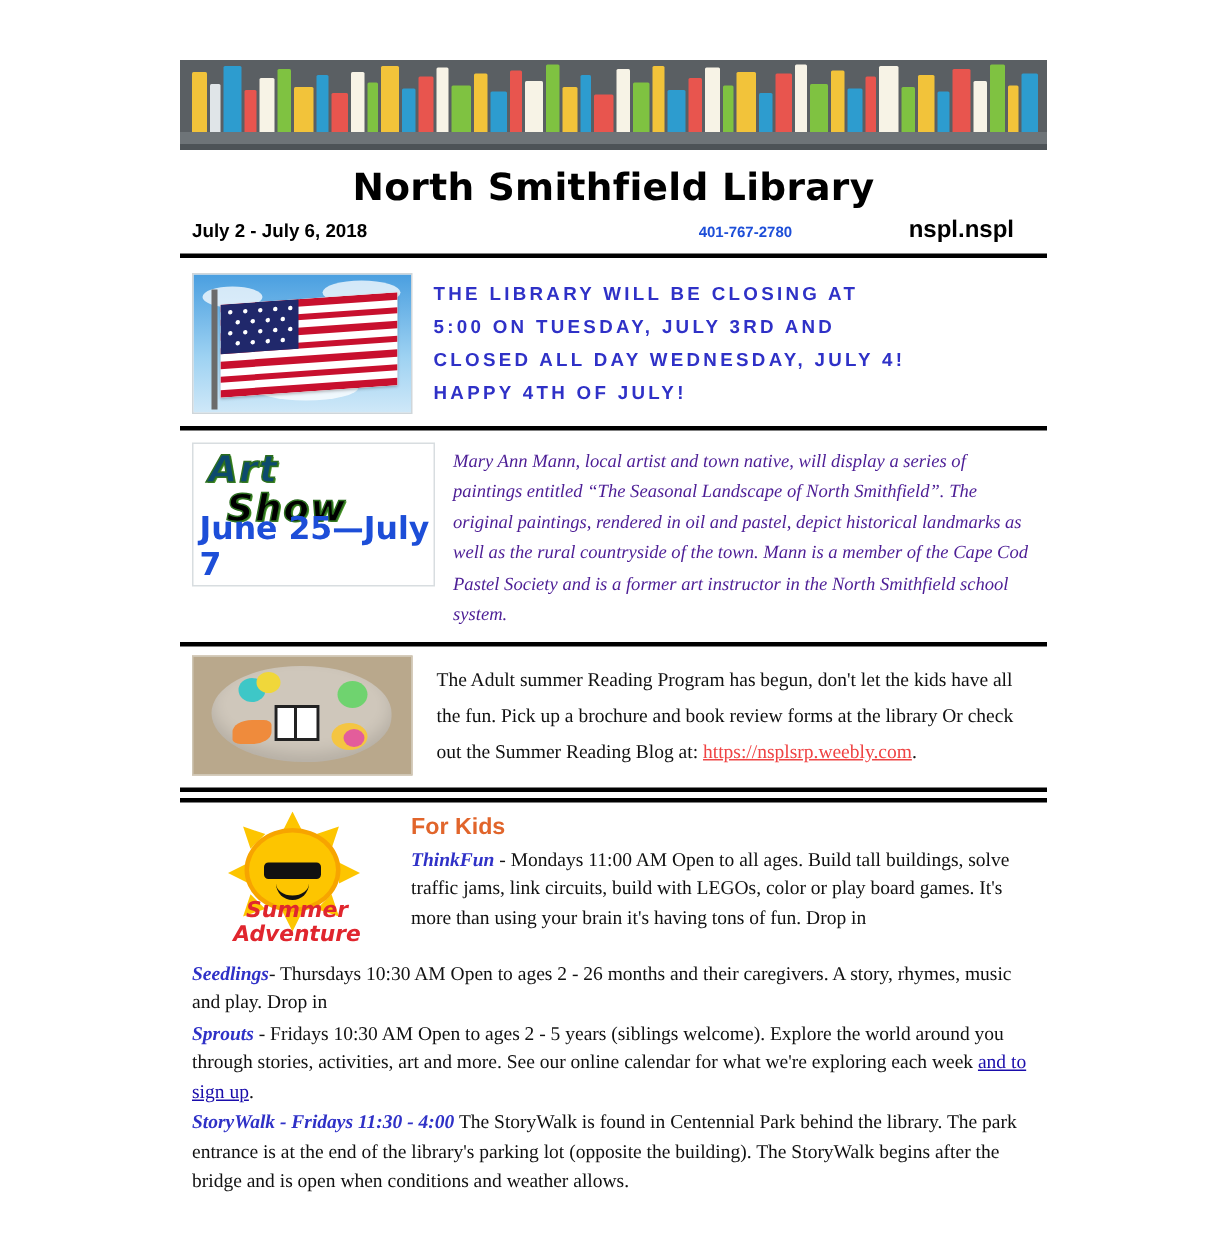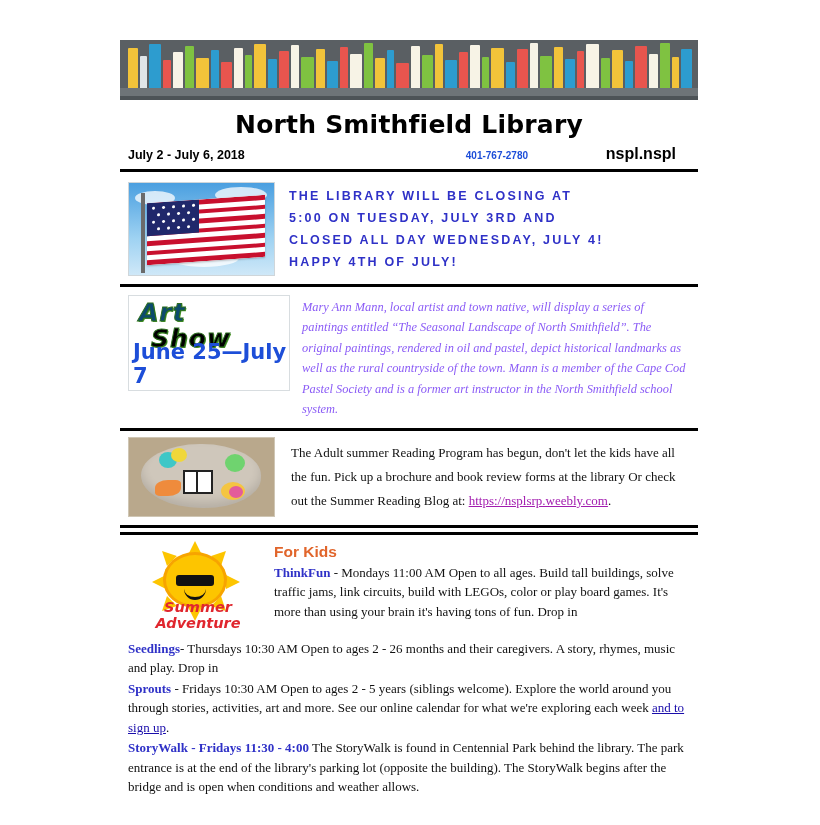--- a/index.html
+++ b/index.html
@@ -193,21 +193,21 @@
     font-weight: bold;
     color: #1d4ed8;
     margin-top: 42px;
   }
   .art-text {
     padding: 6px 10px 4px 12px;
     font-family: "Liberation Serif", serif;
     font-style: italic;
     font-size: 12.4px;
     line-height: 1.65;
-    color: #8b5cf6;
+    color: #4c1d95;
   }
 
   
   .adult-row {
     display: flex;
     align-items: flex-start;
     border-bottom: 3px solid #000;
     padding: 6px 0 8px 0;
   }
   .rock-img {
@@ -243,21 +243,21 @@
     width: 2px; height: 22px;
     background: #222;
   }
   .adult-text {
     padding: 4px 12px 0 16px;
     font-family: "Liberation Serif", serif;
     font-size: 13px;
     line-height: 1.85;
     color: #111;
   }
-  .adult-text a { color: #a21caf; }
+  .adult-text a { color: #ef4444; }
 
   
   .kids-wrap {
     padding: 6px 0 0 0;
   }
   .kids-top {
     display: flex;
     align-items: flex-start;
   }
   .sun-img {
@@ -324,20 +324,21 @@
   .prog {
     font-family: "Liberation Serif", serif;
     font-size: 13px;
     line-height: 1.5;
     color: #111;
     margin-bottom: 1px;
   }
   .prog .nm {
     color: #2f31c7;
     font-weight: bold;
+    font-style: italic;
   }
   .prog a { color: #1a0dab; }
   .kids-rest {
     padding: 0 10px 0 8px;
   }
   .rule-thick {
     border-top: 3px solid #000;
     margin-top: 4px;
   }
 </style>

